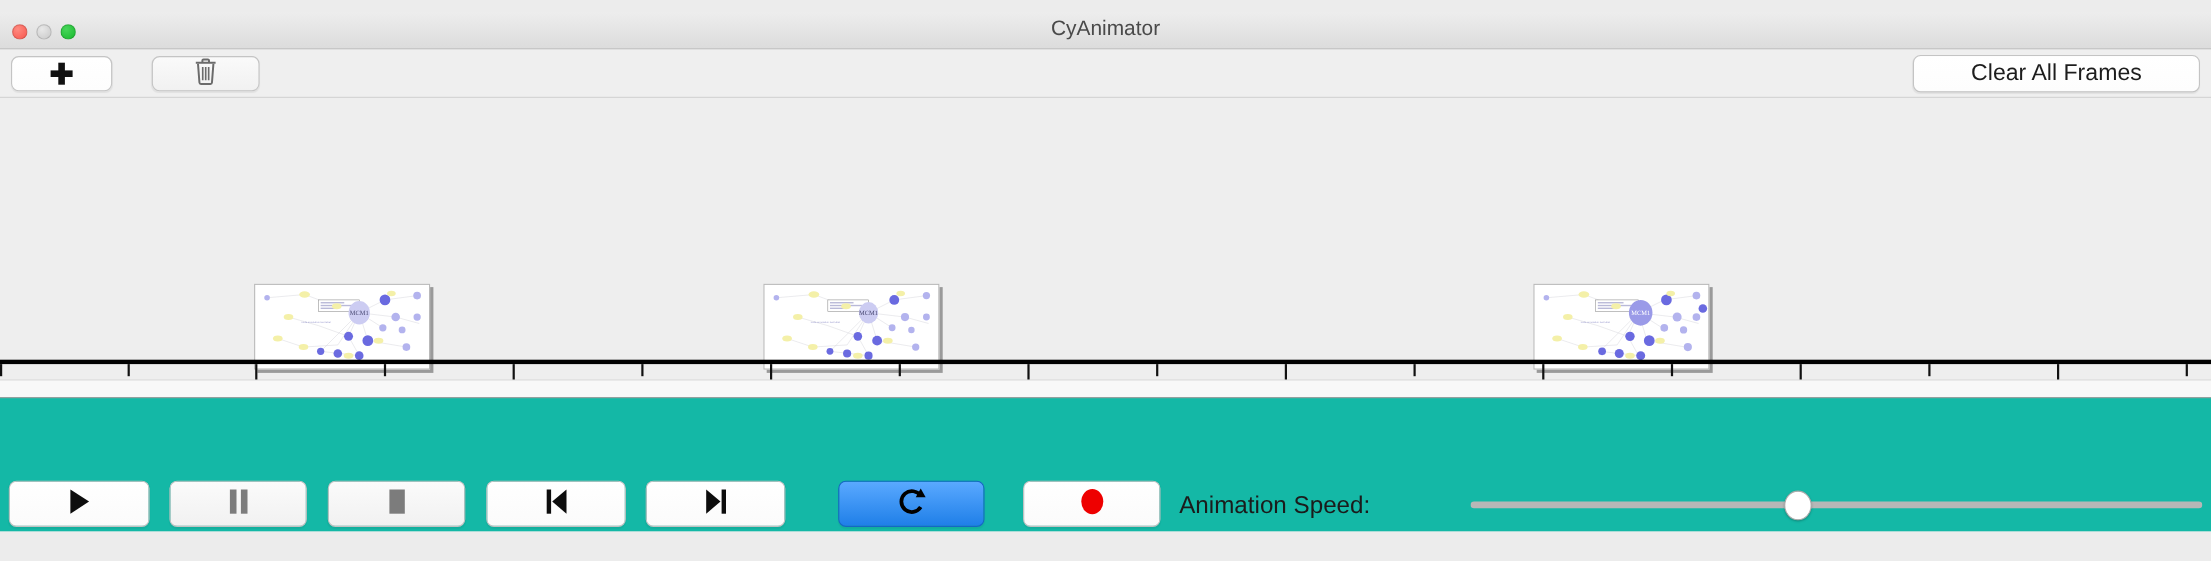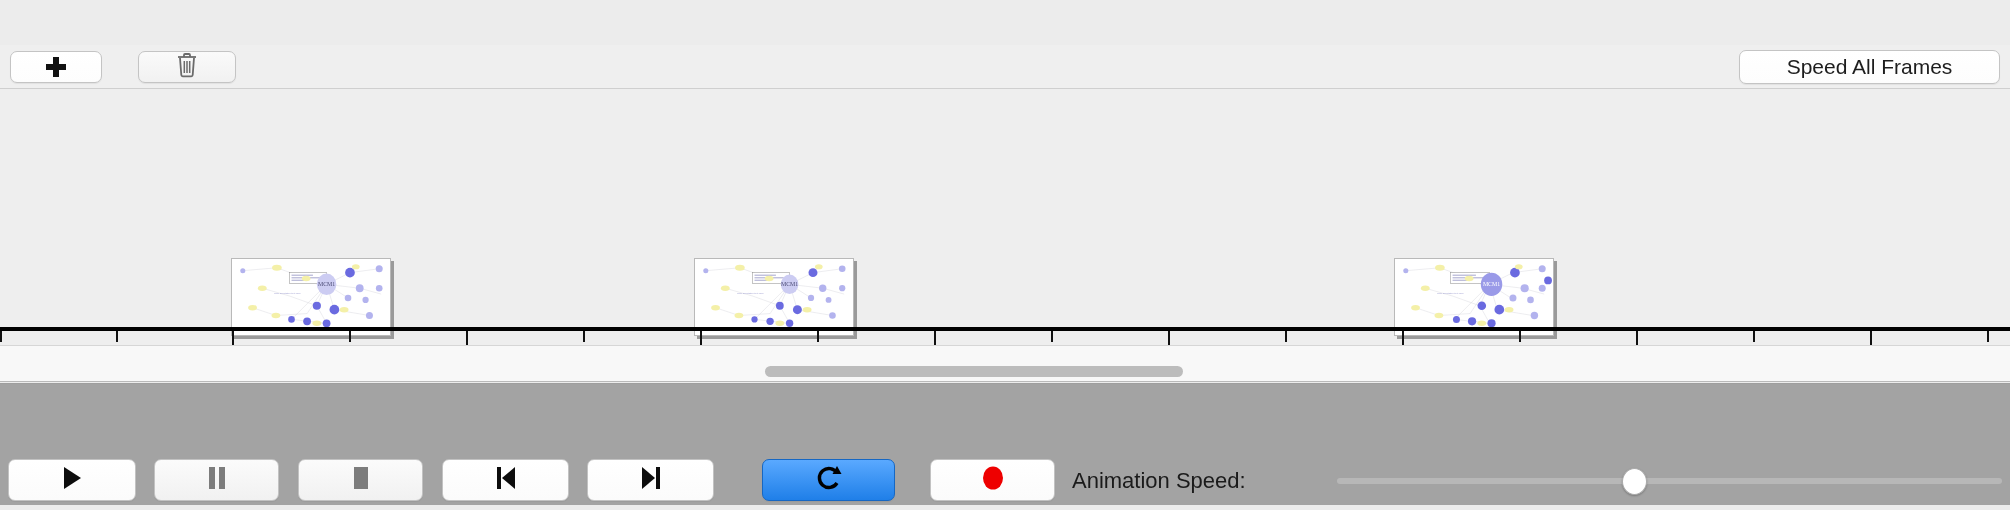--- a/index.html
+++ b/index.html
@@ -165,23 +165,23 @@
     position: absolute;
     left: 765px; top: 20px;
     width: 418px; height: 11px;
     background: #bcbcbc;
     border-radius: 6px;
   }
 
   
   .controls {
     position: absolute;
-    left: 0; top: 383px;
+    left: 0; top: 361px;
     width: 2010px; height: 122px;
-    background: #a3a3a3;
+    background: #14b8a6;
     border-top: 1px solid #9e9e9e;
   }
   .ctl-btn {
     position: absolute;
     top: 75px;
     height: 42px;
     border-radius: 7px;
     border: 1px solid #c2c2c2;
     display: flex; align-items: center; justify-content: center;
     box-shadow: 0 1px 1px rgba(0,0,0,.05);
@@ -230,20 +230,28 @@
     border-radius: 50%;
     box-shadow: 0 1px 2px rgba(0,0,0,.25);
   }
 </style>
 </head>
 <body>
 
 <div id="app">
 
 
+  <div class="titlebar">
+    <div class="traffic">
+      <div class="light red"></div>
+      <div class="light yellow"></div>
+      <div class="light green"></div>
+    </div>
+    <div class="window-title">CyAnimator</div>
+  </div>
 
   <div class="toolbar">
 
     <div class="tb-btn white" id="add-frame-button">
       <span class="plus-icon"></span>
       <span></span>
     </div>
 
     <div class="tb-btn grey" id="delete-frame-button">
       <span>
@@ -251,21 +259,21 @@
           <path d="M3 5 H21" stroke="#6b6b6b" stroke-width="1.8" fill="none"></path>
           <path d="M9 5 V3 a1 1 0 0 1 1-1 h4 a1 1 0 0 1 1 1 V5" stroke="#6b6b6b" stroke-width="1.8" fill="none"></path>
           <path d="M5 6 L6.3 23 a1.4 1.4 0 0 0 1.4 1.3 h8.6 a1.4 1.4 0 0 0 1.4-1.3 L19 6" stroke="#6b6b6b" stroke-width="1.8" fill="none"></path>
           <path d="M9.3 9 V21 M12 9 V21 M14.7 9 V21" stroke="#6b6b6b" stroke-width="1.5"></path>
         </svg>
       </span>
       <span></span>
     </div>
 
     <div class="tb-btn white" id="clear-all-frames-button">
-      <span>Speed All Frames</span>
+      <span>Clear All Frames</span>
     </div>
   </div>
 
   <div class="timeline-panel">
 
     <div class="frame-thumb" style="left:231px;">
       <svg viewBox="0 0 160 78">
         <g stroke="#cfcfd8" stroke-width="0.4" fill="none">
           <path d="M10 12 L45 9 M45 9 L75 20 M75 20 L96 26 M96 26 L120 14 M96 26 L130 30
                    M96 26 L118 40 M96 26 L86 48 M96 26 L104 52 M96 26 L76 56 M96 26 L60 62

